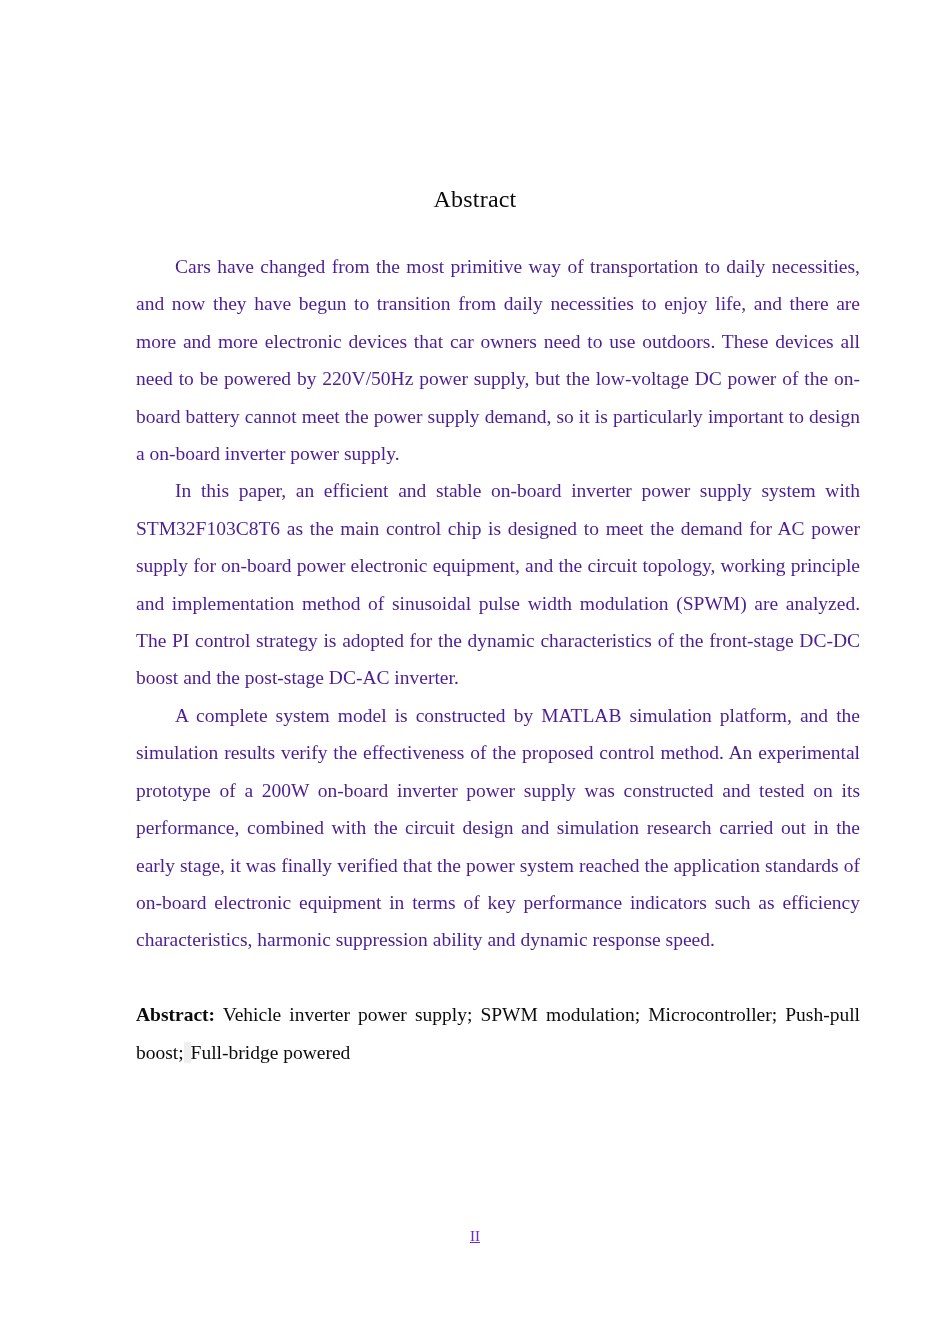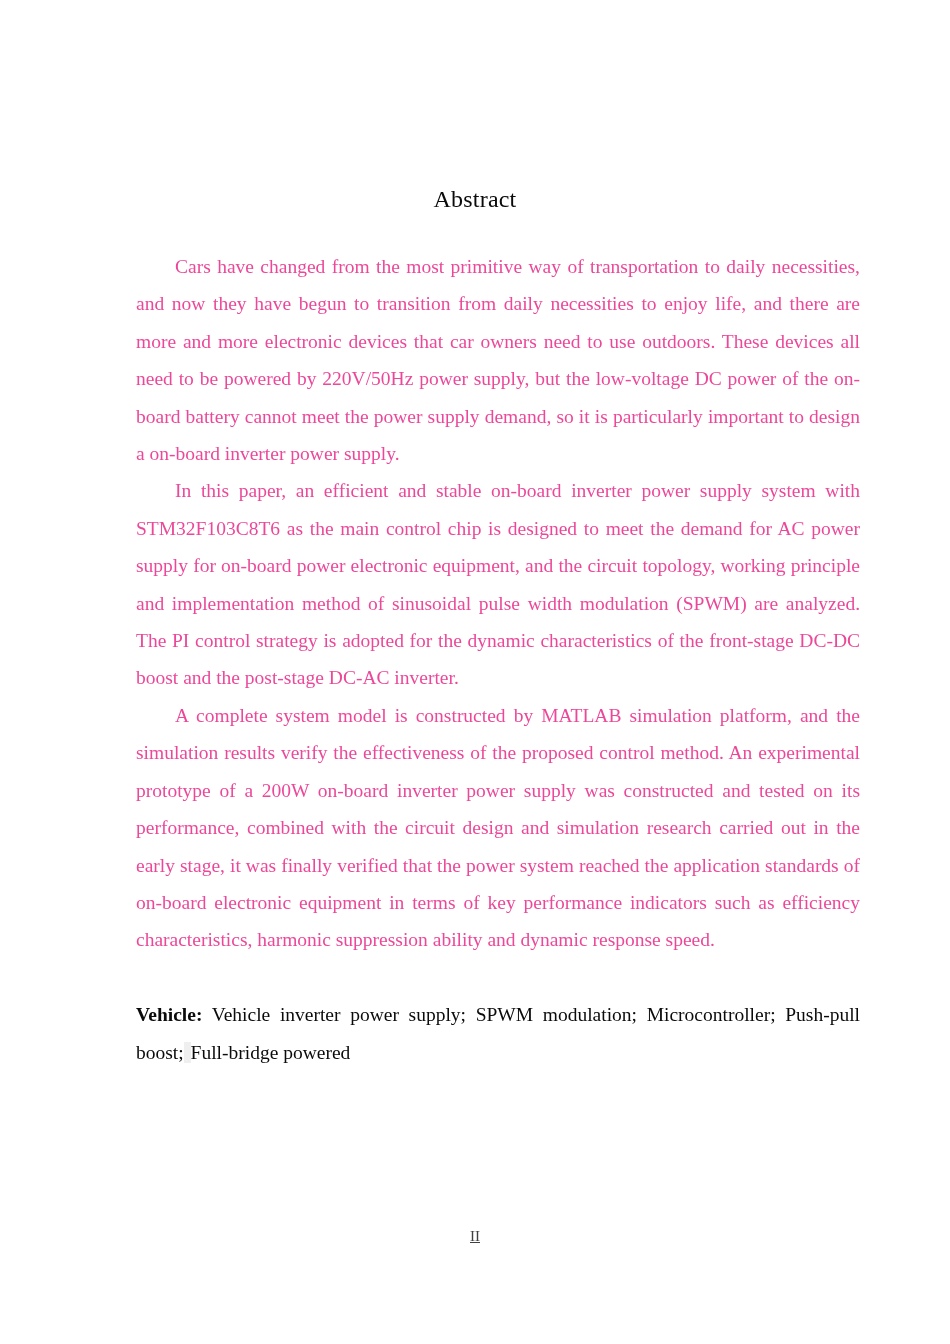--- a/index.html
+++ b/index.html
@@ -42,21 +42,21 @@
     width: 724px;
   }
 
   .para {
     margin: 0;
     font-size: 19.5px;
     line-height: 37.4px;
     text-align: justify;
     text-justify: inter-word;
     text-indent: 39px;
-    color: #ec4899;
+    color: #4c1d95;
     hyphens: none;
   }
 
   
 
   .keyword-gap {
     height: 37.4px;
   }
 
   .keyword-para {
@@ -80,40 +80,40 @@
 
   
   .page-number {
     position: absolute;
     top: 1226px;
     left: 0;
     width: 950px;
     text-align: center;
     font-size: 15px;
     line-height: 20px;
-    color: #404040;
+    color: #6d28d9;
     text-decoration: underline;
   }
 </style>
 </head>
 <body>
 
 <div class="page">
 
   <h1 class="doc-title">Abstract</h1>
 
   <div class="body-block">
 
     <p class="para">Cars have changed from the most primitive way of transportation to daily necessities, and now they have begun to transition from daily necessities to enjoy life, and there are more and more electronic devices that car owners need to use outdoors. These devices all need to be powered by 220V/50Hz power supply, but the low-voltage DC power of the on-board battery cannot meet the power supply demand, so it is particularly important to design a on-board inverter power supply.</p>
 
     <p class="para">In this paper, an efficient and stable on-board inverter power supply system with STM32F103C8T6 as the main control chip is designed to meet the demand for AC power supply for on-board power electronic equipment, and the circuit topology, working principle and implementation method of sinusoidal pulse width modulation (SPWM) are analyzed. The PI control strategy is adopted for the dynamic characteristics of the front-stage DC-DC boost and the post-stage DC-AC inverter.</p>
 
     <p class="para">A complete system model is constructed by MATLAB simulation platform, and the simulation results verify the effectiveness of the proposed control method. An experimental prototype of a 200W on-board inverter power supply was constructed and tested on its performance, combined with the circuit design and simulation research carried out in the early stage, it was finally verified that the power system reached the application standards of on-board electronic equipment in terms of key performance indicators such as efficiency characteristics, harmonic suppression ability and dynamic response speed.</p>
 
     <div class="keyword-gap"></div>
 
-    <p class="keyword-para"><span class="keyword-label">Vehicle:</span><span> Vehicle inverter power supply; SPWM modulation; Microcontroller; Push-pull boost;</span><span class="kw-highlight"> </span><span>Full-bridge powered</span></p>
+    <p class="keyword-para"><span class="keyword-label">Abstract:</span><span> Vehicle inverter power supply; SPWM modulation; Microcontroller; Push-pull boost;</span><span class="kw-highlight"> </span><span>Full-bridge powered</span></p>
 
   </div>
 
   <div class="page-number">II</div>
 
 </div>
 
 </body></html>

